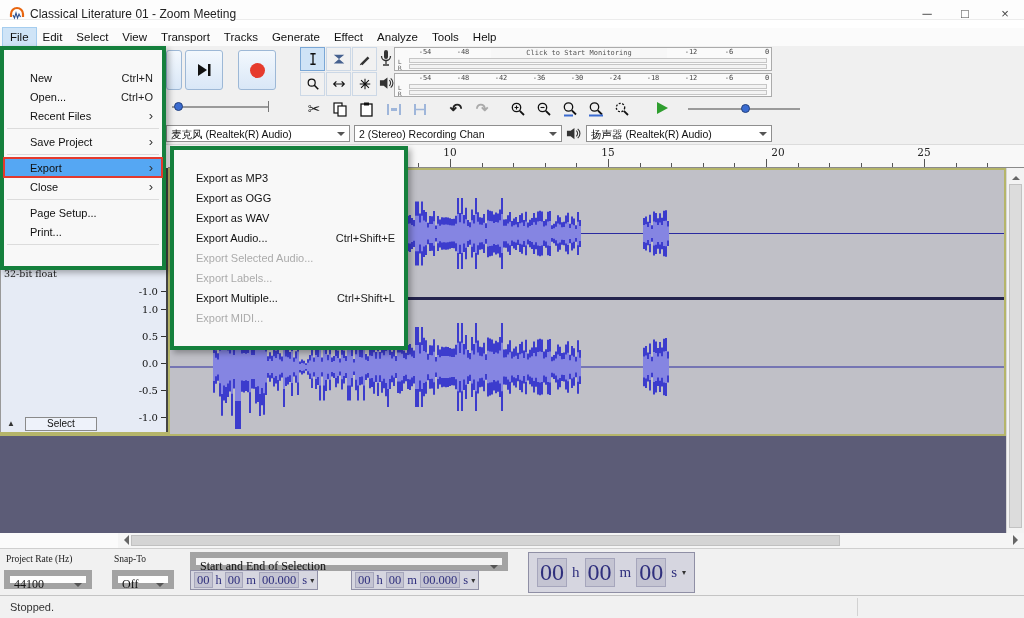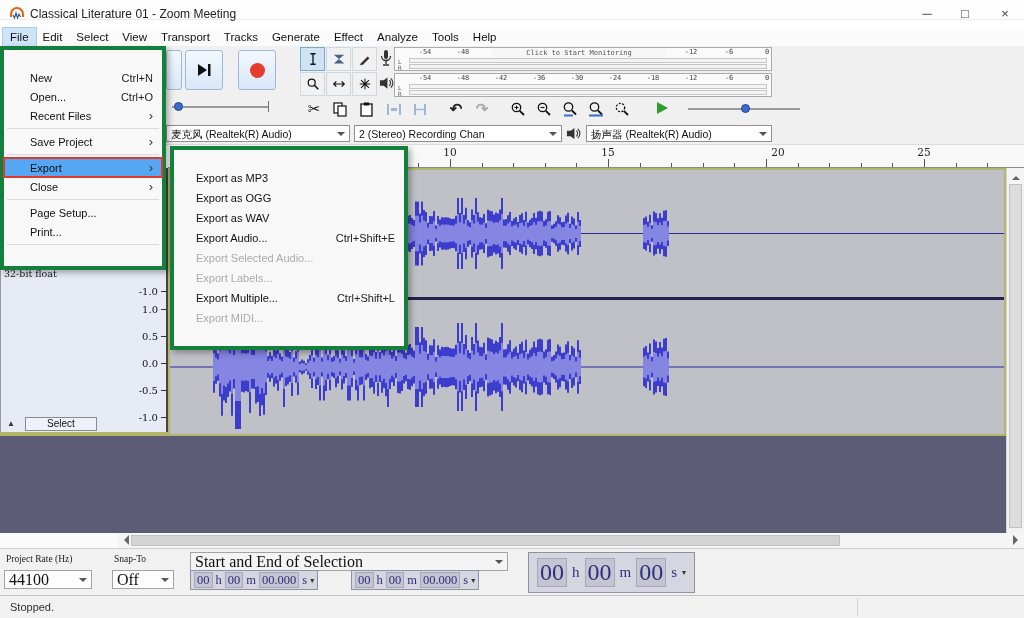--- a/index.html
+++ b/index.html
@@ -63,21 +63,21 @@
   .arrow-up{width:0;height:0;border:4px solid transparent;border-bottom-color:#666;position:absolute;left:5px;top:4px}
   #hscroll{left:118px;top:533px;width:906px;height:15px;background:#f5f5f5}
   #hscroll-pad{left:0;top:533px;width:118px;height:15px;background:#fbfbfb}
   #hthumb{left:13px;top:2px;width:709px;height:11px;background:#d4d4d4;border:1px solid #c0c0c0}
   .arrow-left{width:0;height:0;border:5px solid transparent;border-right-color:#666;position:absolute;left:1px;top:2px}
   .arrow-right{width:0;height:0;border:5px solid transparent;border-left-color:#666;position:absolute;right:1px;top:2px}
 
   
   #selbar{left:0;top:548px;width:1024px;height:47px;background:#f1f1f1;border-top:1px solid #cfcfcf;font-family:Liberation Serif, serif}
   .sel-label{position:absolute;font-size:9.5px;color:#222;white-space:nowrap}
-  .sel-combo{position:absolute;height:19px;background:#fdfdfd;border:1px solid #a3a3a3;font-size:16px;line-height:17px;padding:0 16px 0 4px;white-space:nowrap}
+  .sel-combo{position:absolute;height:19px;background:#fdfdfd;border:6px solid #a3a3a3;font-size:12px;line-height:17px;padding:0 16px 0 4px;white-space:nowrap}
   .tfield{position:absolute;display:flex;align-items:center;gap:3px;background:#d6d6e0;border:1px solid #8f8fa5;color:#2f2f7d;padding:0 3px}
   .tf-num{background:#c4c4d2;border:1px solid #a6a6bc;padding:0 2px;line-height:1.15}
   .tf-unit{line-height:1}
   .tf-arrow{font-size:8px;color:#333}
   .tf-small{height:20px;font-size:12.5px}
   .tf-big{height:41px;font-size:24px;gap:5px;padding:0 8px}
   .tf-big .tf-unit{font-size:15px}
 
   
   #statusbar{left:0;top:595px;width:1024px;height:23px;background:#f1f1f1;border-top:1px solid #c4c4c4}

